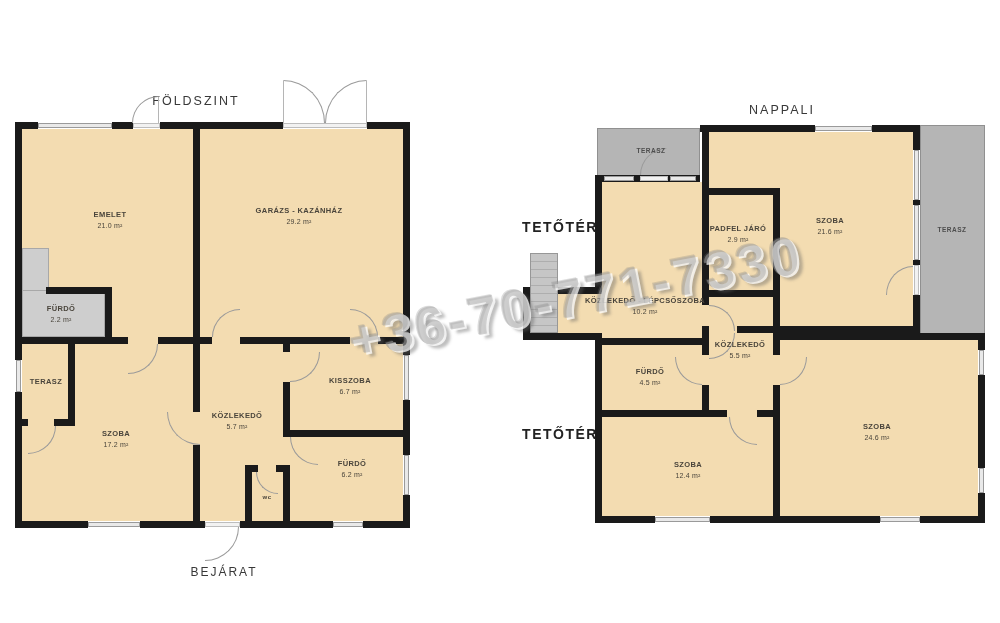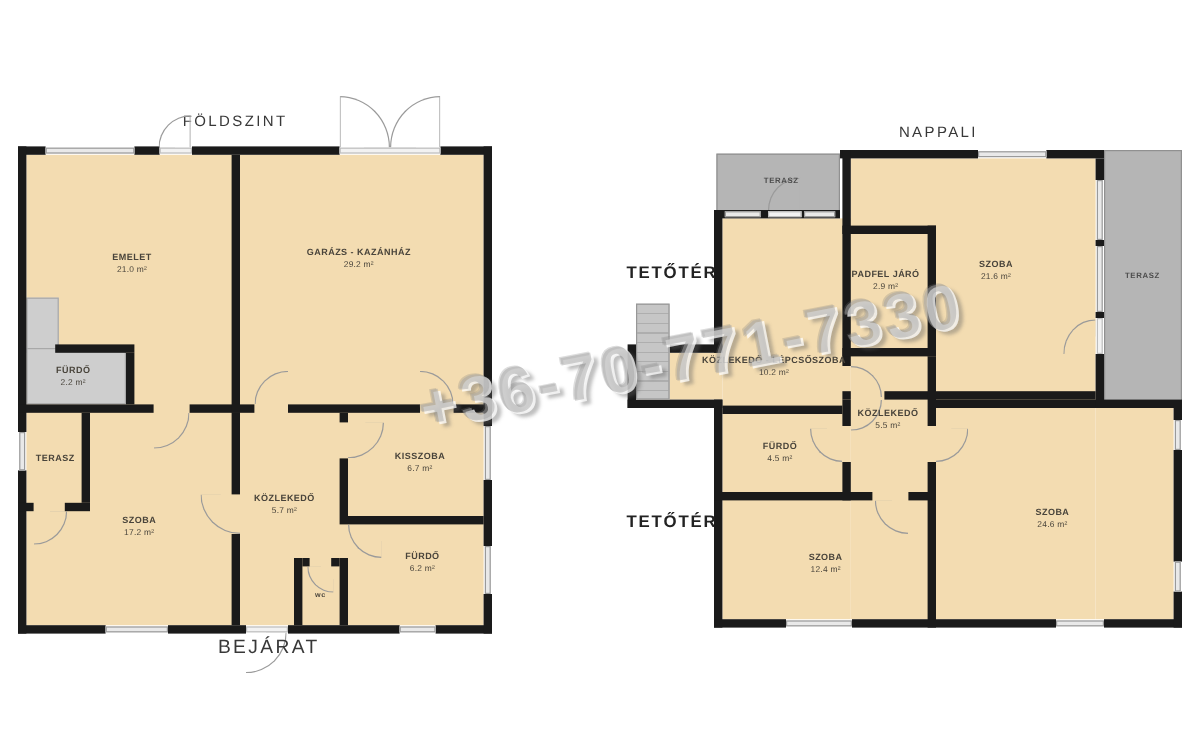--- a/index.html
+++ b/index.html
@@ -132,21 +132,21 @@
       <span class="area">6.7 m²</span>
     </div>
     <div class="room-label" style="left:352px;top:469px">
       <span>FÜRDŐ</span>
       <span class="area">6.2 m²</span>
     </div>
     <div class="room-label" style="left:267px;top:497px;font-size:6px">
       <span>wc</span>
     </div>
 
-    <div class="plan-title" style="left:224px;top:540px;font-size:16px">BEJÁRAT</div>
+    <div class="plan-title" style="left:224px;top:572px;font-size:12px">BEJÁRAT</div>
   </div>
 
   <div>
     <div class="plan-title" style="left:782px;top:110px">NAPPALI</div>
 
     <div class="floor" style="left:602px;top:182px;width:107px;height:334px"></div>
     <div class="floor" style="left:709px;top:132px;width:204px;height:384px"></div>
     <div class="floor" style="left:913px;top:340px;width:65px;height:176px"></div>
     <div class="floor" style="left:530px;top:294px;width:72px;height:39px"></div>
 

